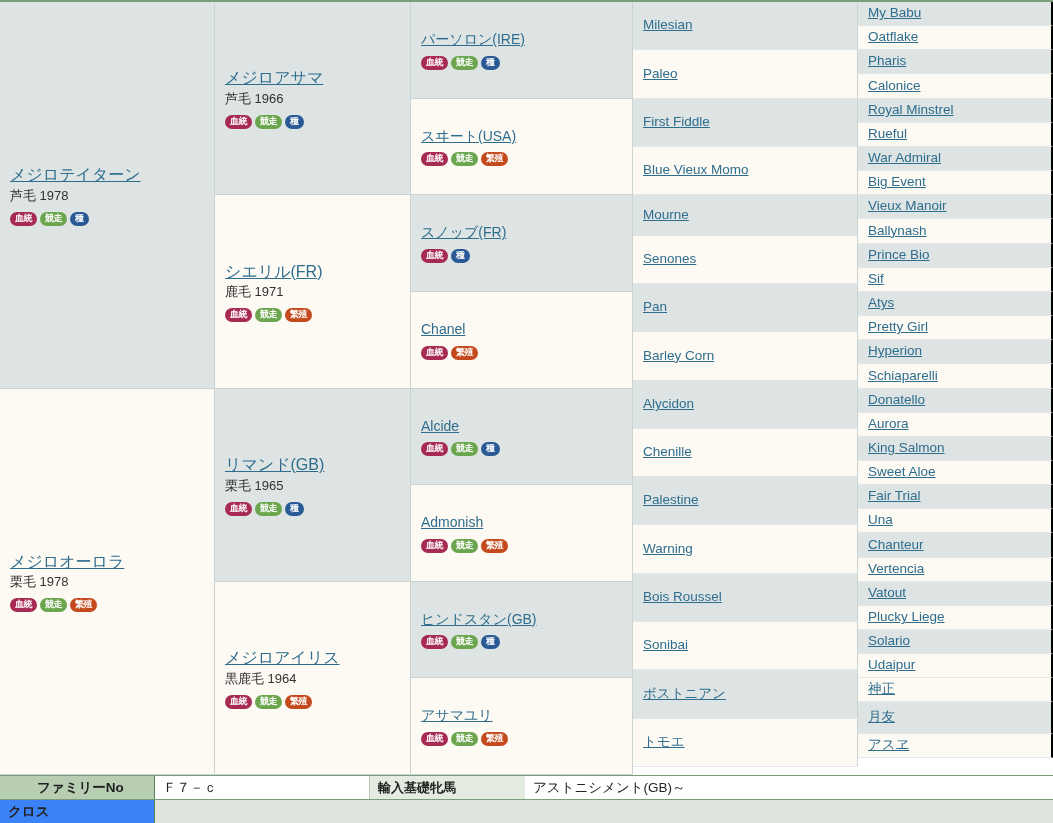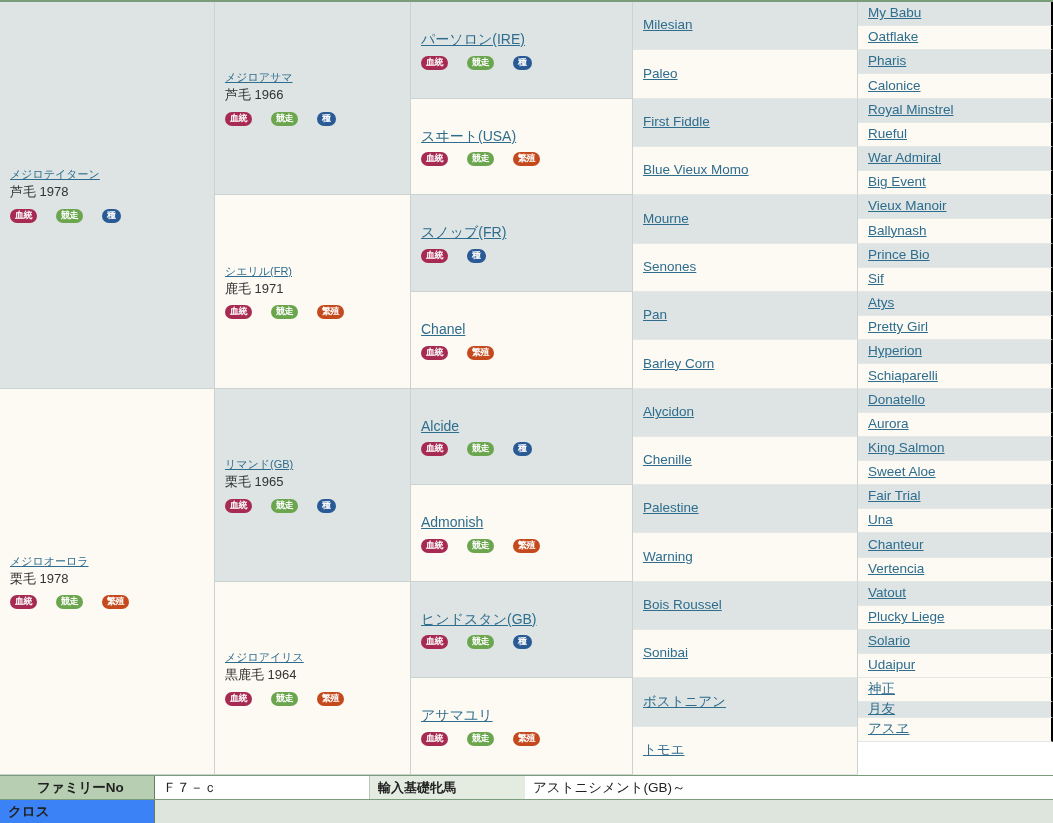--- a/index.html
+++ b/index.html
@@ -33,26 +33,26 @@
   .m{background:#dde4e3;}
   .f{background:#fdfaf4;}
   .c1 .cell,.c2 .cell,.c3 .cell{border-bottom:1px solid #c9d4d2;}
   .c4 .cell,.c5 .cell{border-bottom:1px solid #e3e8e6;}
   .name{
     color:#2e6d8e;text-decoration:underline;
     display:inline;align-self:flex-start;
     cursor:pointer;line-height:1.35;
     white-space:nowrap;
   }
-  .c1 .name,.c2 .name{font-size:11px;}
+  .c1 .name,.c2 .name{font-size:16px;}
   .c3 .name{font-size:14px;}
   .c4 .name,.c5 .name{font-size:13.5px;}
   .meta{color:#333;font-size:13px;line-height:1.4;margin-top:1px;
         align-self:flex-start;white-space:nowrap;}
-  .badges{margin-top:7px;display:flex;gap:19px;align-self:flex-start;text-align:center;}
+  .badges{margin-top:7px;display:flex;gap:3px;align-self:flex-start;text-align:center;}
   .badge{
     display:inline-block;
     font-size:9px;line-height:13px;height:14px;
     padding:0 5px;border-radius:7px;
     color:#fff;font-weight:bold;
     font-family:"DejaVu Sans",sans-serif;
     letter-spacing:-0.5px;
     white-space:nowrap;cursor:pointer;
   }
   .b-ketto{background:#a72a52;}
@@ -225,21 +225,21 @@
       </div>
       <div class="cell f" style="height: 49px;">
         <span class="name">Paleo</span>
       </div>
       <div class="cell m" style="height: 48px; align-items: flex-end;">
         <span class="name">First Fiddle</span>
       </div>
       <div class="cell f" style="height: 48px;">
         <span class="name">Blue Vieux Momo</span>
       </div>
-      <div class="cell m" style="height: 49px;">
+      <div class="cell m" style="height: 41px;">
         <span class="name">Mourne</span>
       </div>
       <div class="cell f" style="height: 48px;">
         <span class="name">Senones</span>
       </div>
       <div class="cell m" style="height: 48px;">
         <span class="name">Pan</span>
       </div>
       <div class="cell f" style="height: 49px;">
         <span class="name">Barley Corn</span>
@@ -350,21 +350,21 @@
       </div>
       <div class="cell m" style="height: 24px;">
         <span class="name">Solario</span>
       </div>
       <div class="cell f" style="height: 24px;">
         <span class="name">Udaipur</span>
       </div>
       <div class="cell f" style="height: 24px; text-align: right;">
         <span class="name">神正</span>
       </div>
-      <div class="cell m" style="height: 16px; font-family: Liberation Serif, serif;">
+      <div class="cell m" style="height: 32px; font-family: Liberation Serif, serif;">
         <span class="name">月友</span>
       </div>
       <div class="cell f" style="height: 24px;">
         <span class="name">アスヱ</span>
       </div>
     </div>
 </div>
 
 <div id="footer">
   <div class="frow" id="row-family">

